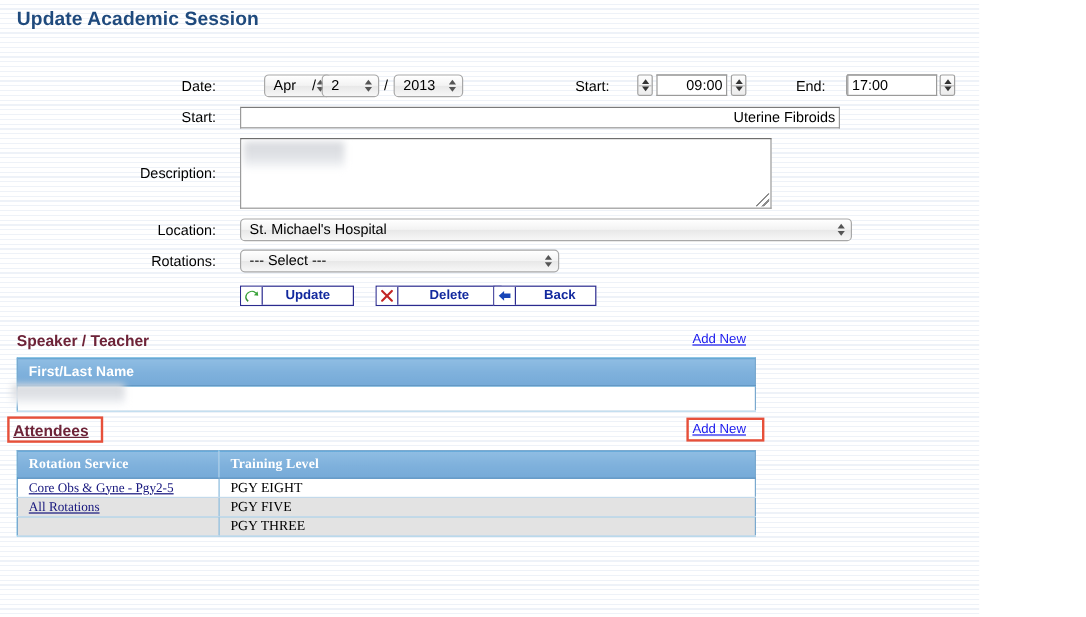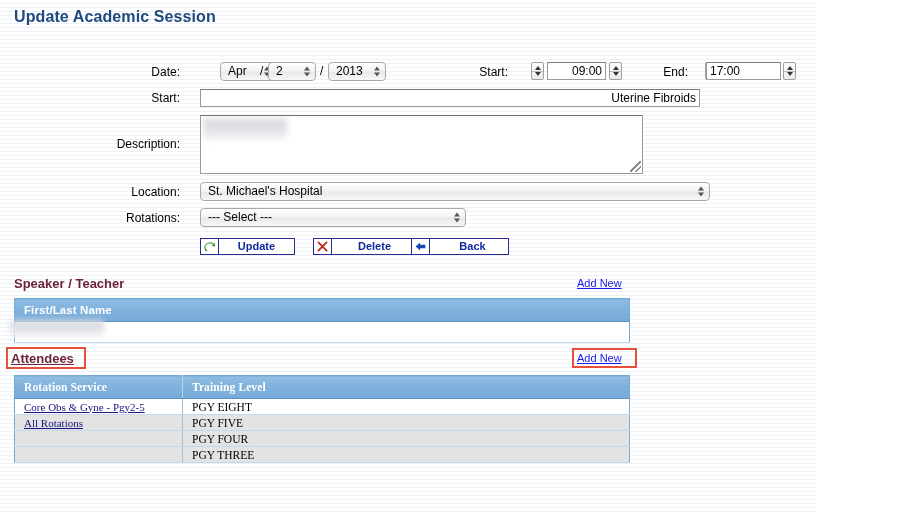--- a/index.html
+++ b/index.html
@@ -370,21 +370,21 @@
         <span>Update</span>
       </div>
       <div class="btn" style="left:313px; top:0; width:105px;">
         <span class="bico">
           <svg width="13" height="13" viewBox="0 0 16 16">
             <path d="M3 3 L13 13 M13 3 L3 13" stroke="#c22525" stroke-width="2.2" stroke-linecap="round"></path>
           </svg>
         </span>
         <span>Delete</span>
       </div>
-      <div class="btn" style="left:411px; top:0; width:98px;padding-left:25px;">
+      <div class="btn" style="left:411px; top:0; width:86px;padding-left:25px;">
         <span class="bico">
           <svg width="13" height="13" viewBox="0 0 16 16">
             <path d="M7.5 3 L2 8 L7.5 13 L7.5 10.3 L14 10.3 L14 5.7 L7.5 5.7 Z" fill="#1746b8"></path>
           </svg>
         </span>
         <span>Back</span>
       </div>
     </div>
   </div>
 
@@ -426,22 +426,18 @@
         <td>PGY EIGHT</td>
       </tr>
       <tr class="alt">
         <td>
           <a>All Rotations</a>
         </td>
         <td>PGY FIVE</td>
       </tr>
       <tr class="alt">
         <td></td>
-        <td>PGY FOUR</td>
-      </tr>
-      <tr class="alt">
-        <td></td>
         <td>PGY THREE</td>
       </tr>
     </tbody>
   </table>
 
 </div>
 
 </body></html>

